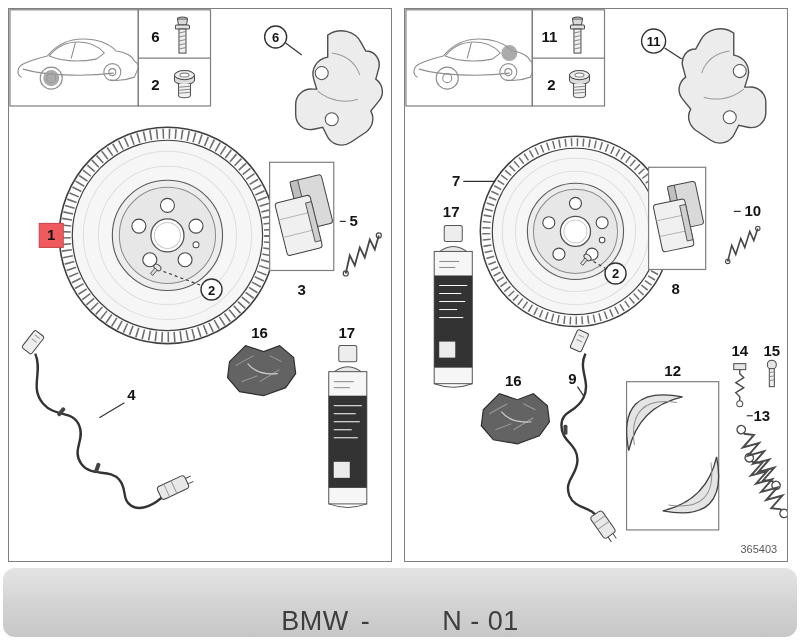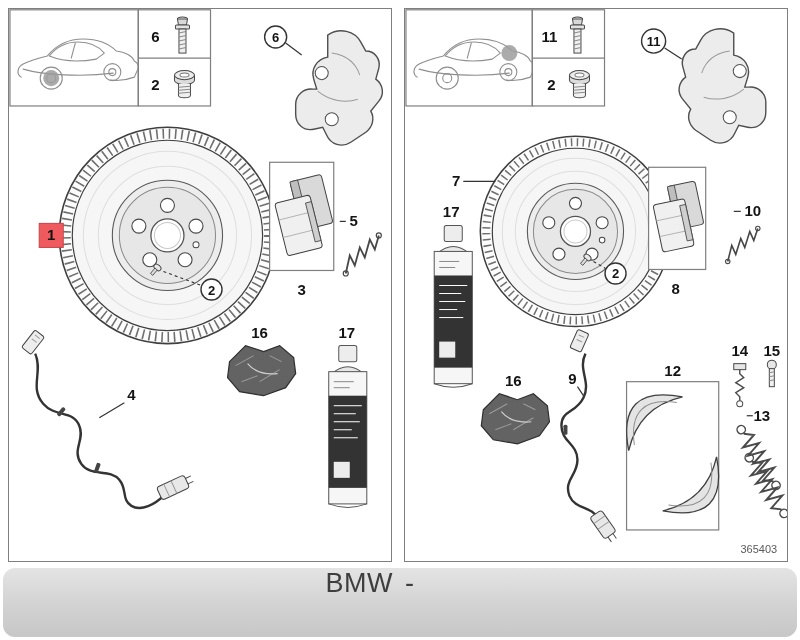--- a/index.html
+++ b/index.html
@@ -8,21 +8,21 @@
          font-family:"Liberation Sans",sans-serif}
   .panel{position:absolute;top:8px;width:384px;height:554px;border:1.5px solid #7f7f7f;background:#fff}
   .panel.left{left:8px}
   .panel.right{left:404px}
   .panel svg{display:block;width:100%;height:100%}
   svg text{font-family:"Liberation Sans",sans-serif;font-weight:bold;font-size:15px;fill:#141414}
   svg text.circled{font-size:13px}
   svg text.doc{font-size:11px;font-weight:normal;fill:#5a5a5a}
   .footer{position:absolute;left:3px;right:3px;top:568px;height:69px;
           background:linear-gradient(180deg,#e4e4e4 0%,#d2d2d2 55%,#c7c7c7 100%);
-          border-radius:12px;display:flex;align-items:flex-start;justify-content:center;
+          border-radius:12px;display:flex;align-items:flex-end;justify-content:center;
           font-size:27px;color:#3e3e3e;letter-spacing:.5px}
   .footer span{margin:0 6px}
   .footer .gap{width:48px}
   .lead{stroke:#333;stroke-width:1.2;fill:none}
   .dash{stroke:#333;stroke-width:1.1;fill:none;stroke-dasharray:3,3}
   .boxline{fill:#fff;stroke:#7f7f7f;stroke-width:1.2}
 </style>
 </head>
 <body>
 
@@ -402,15 +402,16 @@
       </g>
 
       <text class="doc" x="353" y="543" text-anchor="middle">365403</text>
     </svg>
   </div>
 
   <div class="footer">
     <span>BMW</span>
     <span>-</span>
     <span class="gap"></span>
+    <span>N - 01</span>
   </div>
 
 </div>
 
 </body></html>

